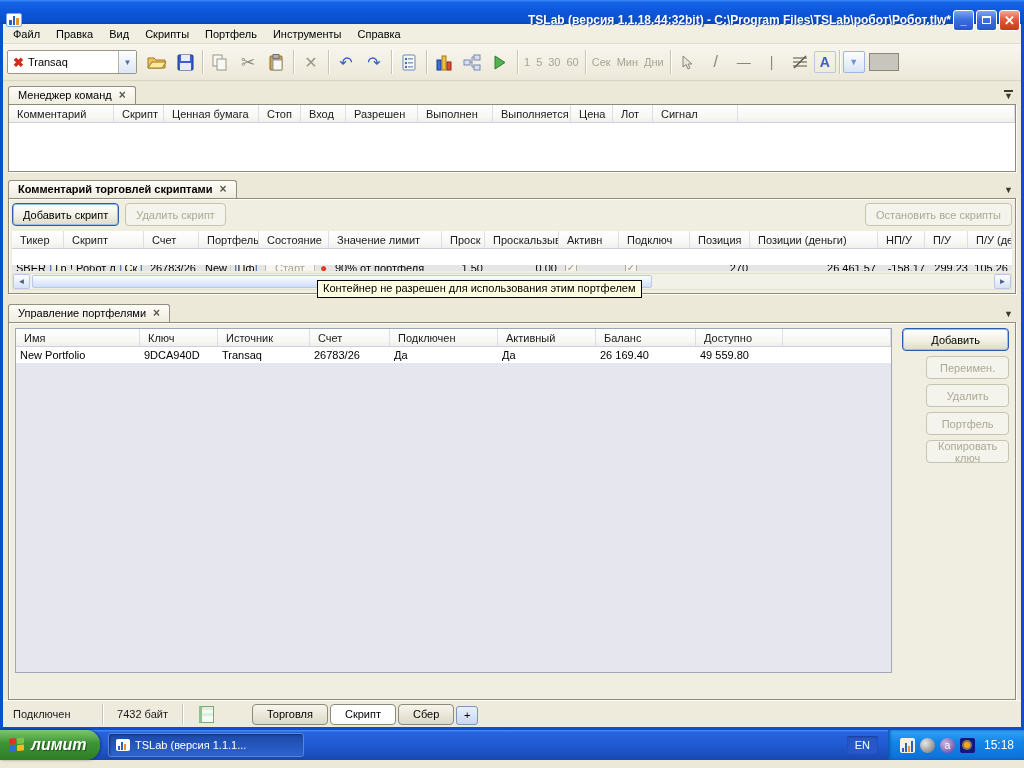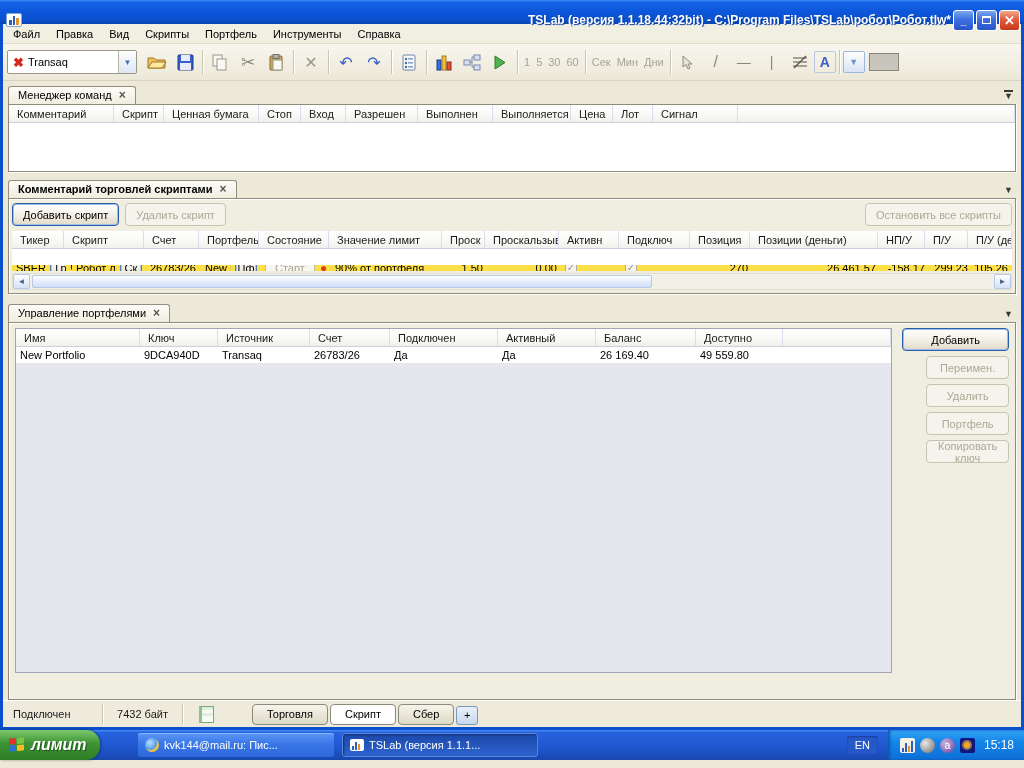--- a/index.html
+++ b/index.html
@@ -65,21 +65,21 @@
   .cmd-body { height:68px; background:#FFF; }
 
   
   .scripts-body { padding:4px 3px 3px 3px; }
   .btnrow { display:flex; align-items:center; margin-bottom:5px; }
   .xp-btn { height:23px; padding:0 10px; border:1px solid #7A96B8; border-radius:4px;
     background:linear-gradient(180deg,#FFFFFF,#F2F0E4 55%,#DFDAC8); font-size:11px; font-family:"Liberation Sans",sans-serif;
     display:inline-flex; align-items:center; justify-content:center; }
   .xp-btn.primary { border-color:#2A5FAC; box-shadow:inset 0 0 0 1px #9EBCE8; }
   .xp-btn.disabled { border-color:#C8C4B2; color:#ADA996; background:#F4F3EC; box-shadow:none;margin-left:24px; }
-  .green-row .gr-cell { background:#fde047;margin-top:16px; }
+  .green-row .gr-cell { background:#e5e5e5;margin-top:16px; }
   .mini-btn { height:18px; min-width:22px; padding:0 3px; border:1px solid #5A7CB8; border-radius:3px;
     background:linear-gradient(180deg,#FDFDFB,#E4E0D0); box-shadow:inset 0 0 0 1px #AEC6EC; font-size:11px;
     display:inline-flex; align-items:center; justify-content:center; margin-left:4px; }
   .start-btn { height:18px; padding:0 9px; border:1px solid #C0BCAC; border-radius:3px; color:#A9A593;
     background:#F7F6F0; display:inline-flex; align-items:center; }
   .rec-dot { color:#E03C24; font-size:12px; margin-left:5px; }
   .cb { width:12px; height:12px; border:1px solid #B0AC9C; background:#F4F3EE; display:inline-flex; align-items:center; justify-content:center; }
   .cb .cb-mark { color:#9A9688; font-size:10px; line-height:10px; }
 
   
@@ -438,34 +438,31 @@
         <span class="ftab">Торговля</span>
         <span class="ftab active">Скрипт</span>
         <span class="ftab">Сбер</span>
         <span class="ftab-add">+</span>
       </span>
     </div>
   </div>
 
   <div class="frame-bottom"></div>
 
+  <div class="tooltip">Контейнер не разрешен для использования этим портфелем</div>
 
   <div class="taskbar">
     <span class="start-button">
       <span class="xp-flag">
           <i class="f1"></i>
           <i class="f2"></i>
           <i class="f3"></i>
           <i class="f4"></i>
         </span>
       <span>лимит</span>
-    </span>
-    <span class="task-btn" style="margin-left:38px;">
-      <span class="ie-icon"></span>
-      <span>kvk144@mail.ru: Пис...</span>
     </span>
     <span class="task-btn active">
       <span class="task-icon">
           <i style="height:4px"></i>
           <i style="height:8px"></i>
           <i style="height:6px; background:#E8922A;"></i>
         </span>
       <span>TSLab (версия 1.1.1...</span>
     </span>
     <span class="tb-spacer"></span>

